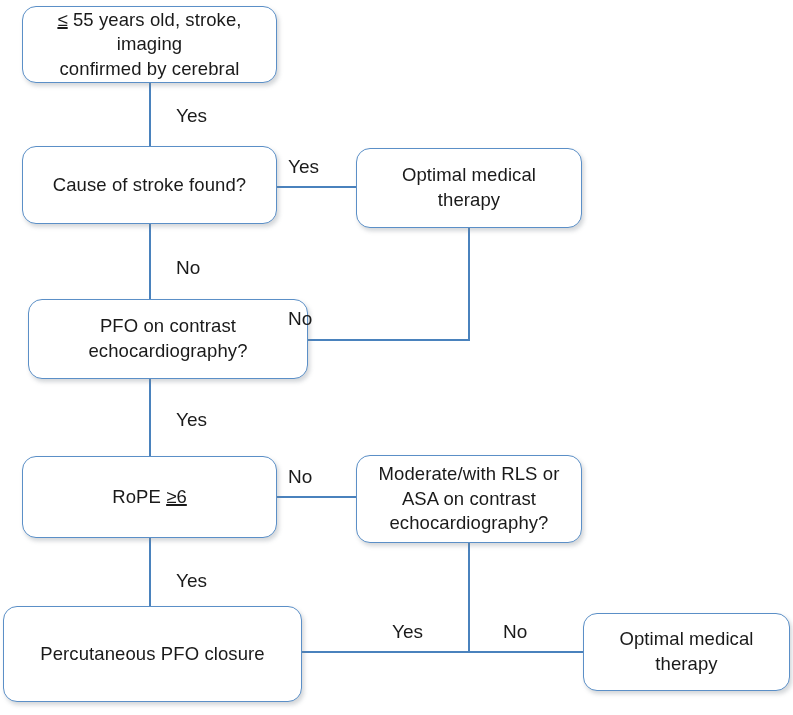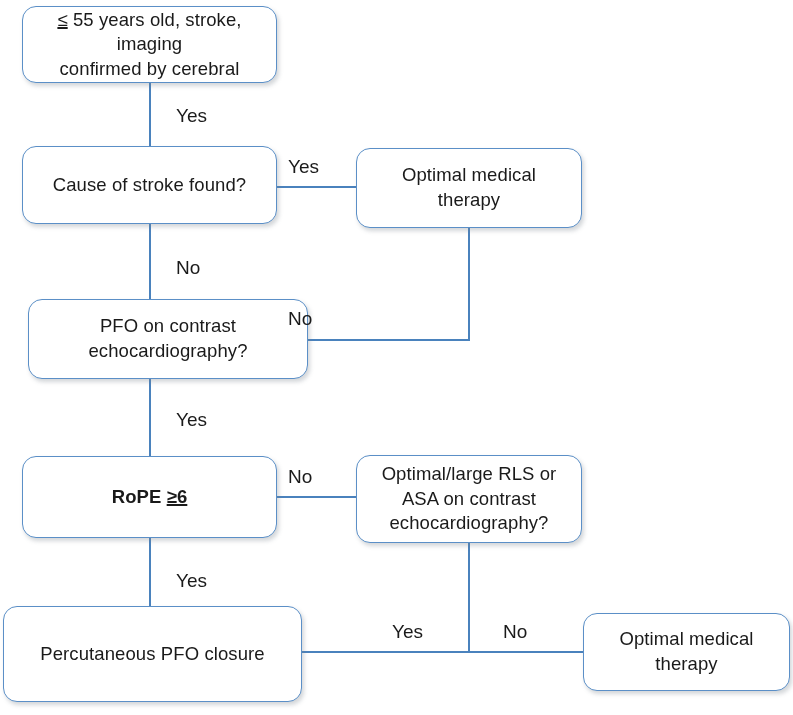--- a/index.html
+++ b/index.html
@@ -119,29 +119,29 @@
     </div>
   </div>
 
   <div class="node" style="left:28px; top:299px; width:280px; height:80px;">
     <div>
       <span class="txt">PFO on contrast</span>
       <span class="txt">echocardiography?</span>
     </div>
   </div>
 
-  <div class="node" style="left:22px; top:456px; width:255px; height:82px;font-weight:bold;">
+  <div class="node" style="left:22px; top:456px; width:255px; height:82px;">
     <div>
       <span class="txt"><span>RoPE </span><span class="uline">≥6</span></span>
     </div>
   </div>
 
   <div class="node" style="left:356px; top:455px; width:226px; height:88px;">
     <div>
-      <span class="txt">Optimal/large RLS or</span>
+      <span class="txt">Moderate/with RLS or</span>
       <span class="txt">ASA on contrast</span>
       <span class="txt">echocardiography?</span>
     </div>
   </div>
 
   <div class="node" style="left:3px; top:606px; width:299px; height:96px;">
     <div>
       <span class="txt">Percutaneous PFO closure</span>
     </div>
   </div>

